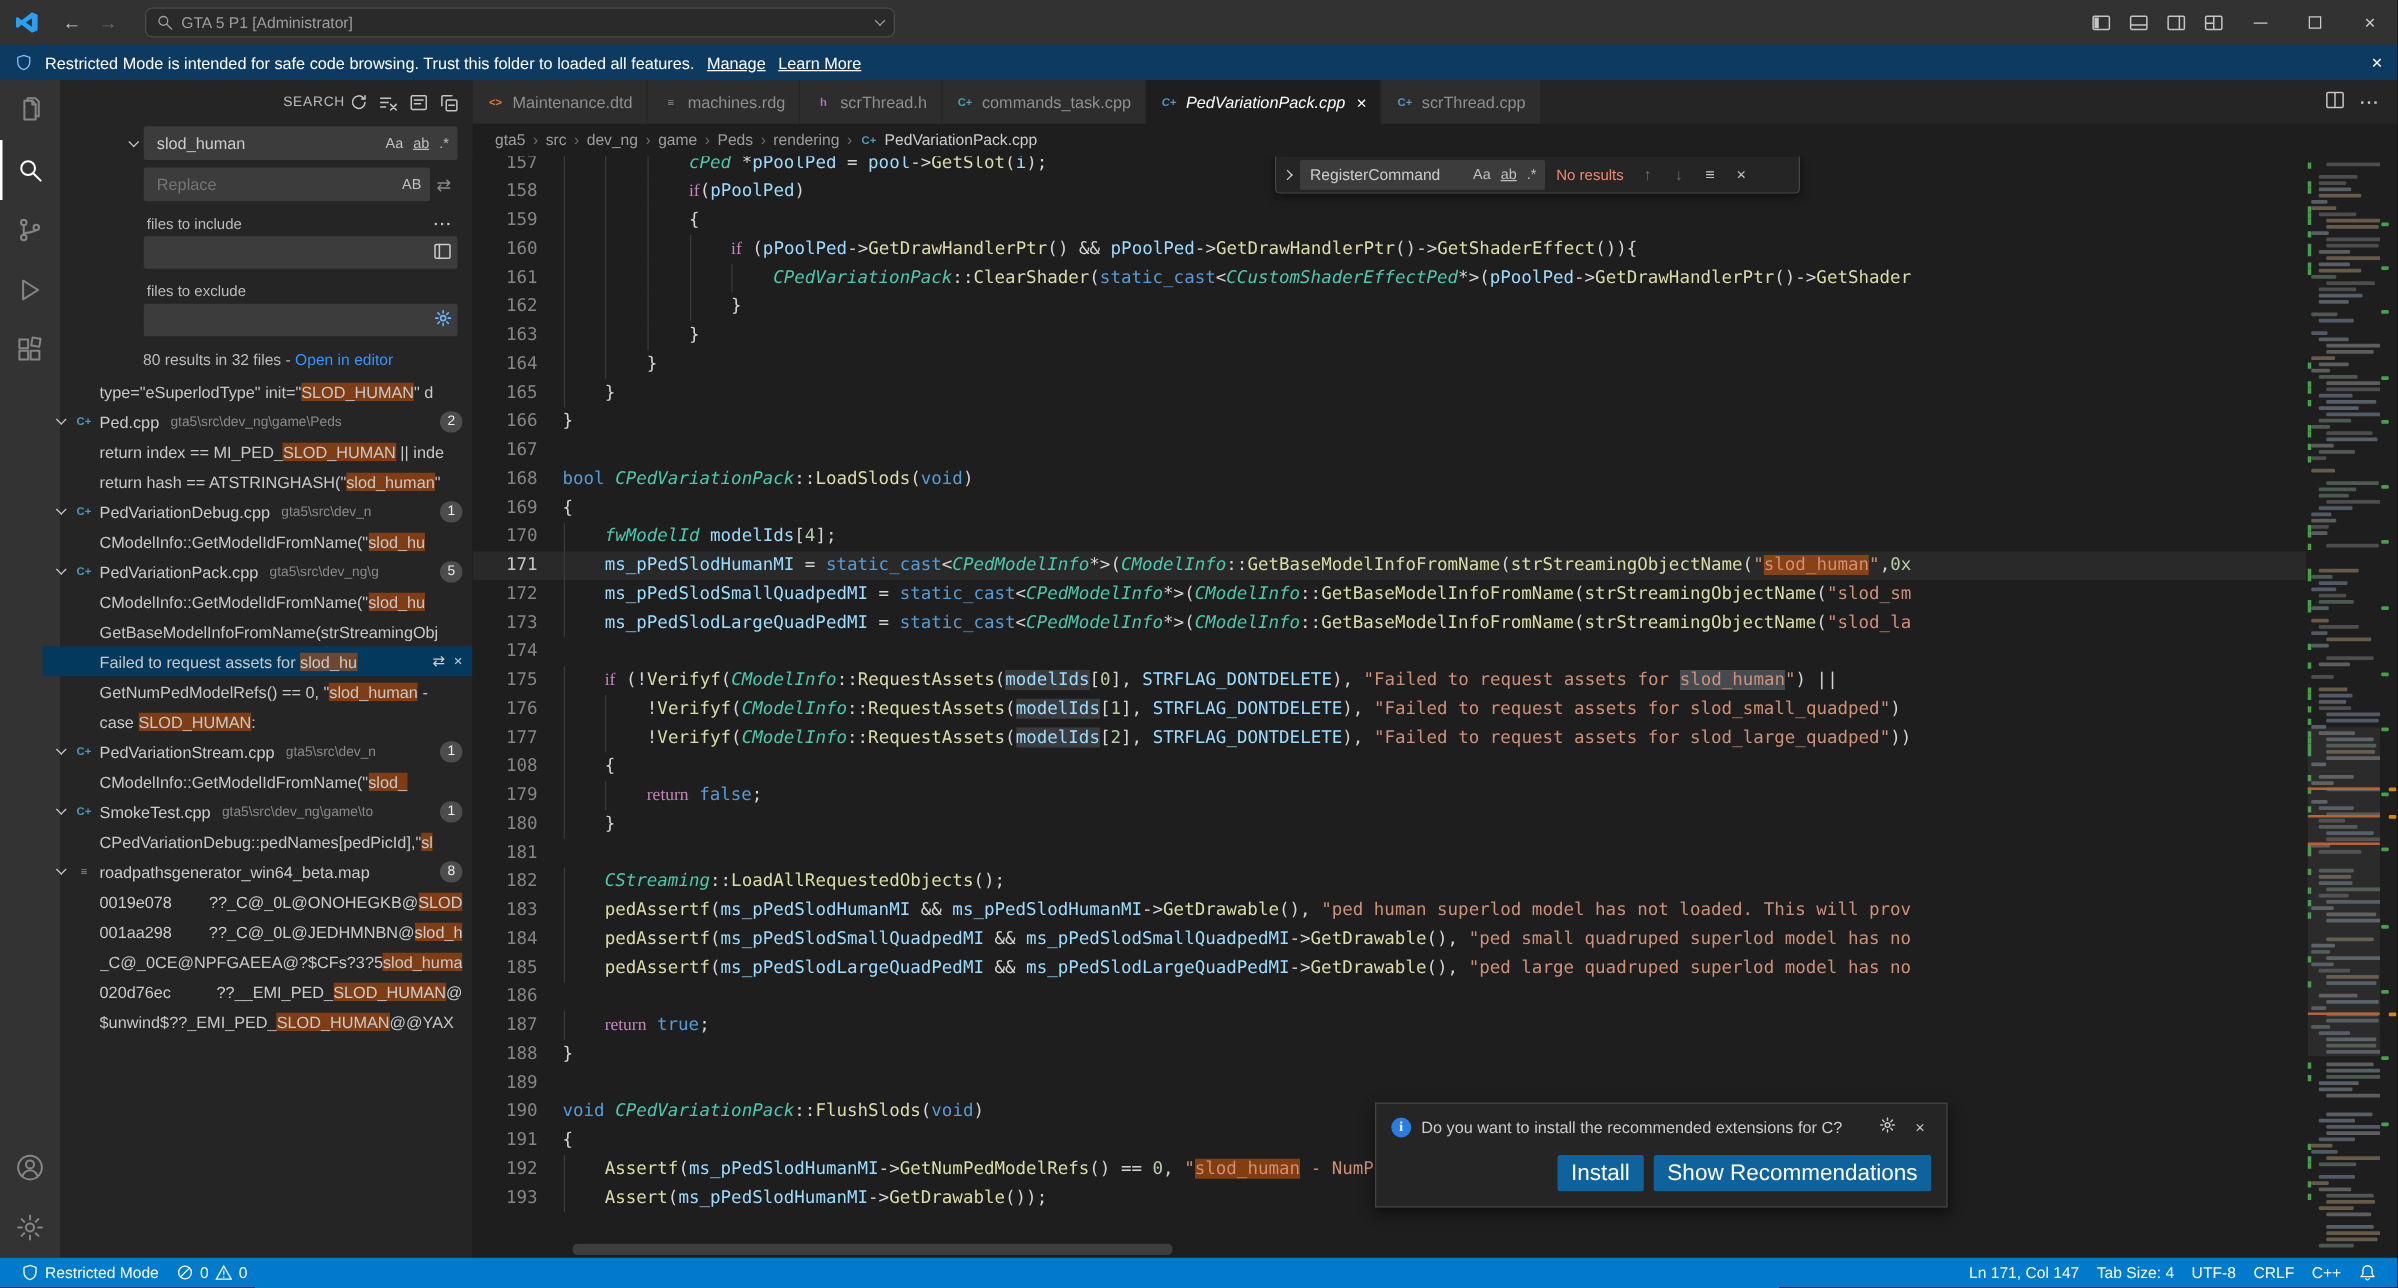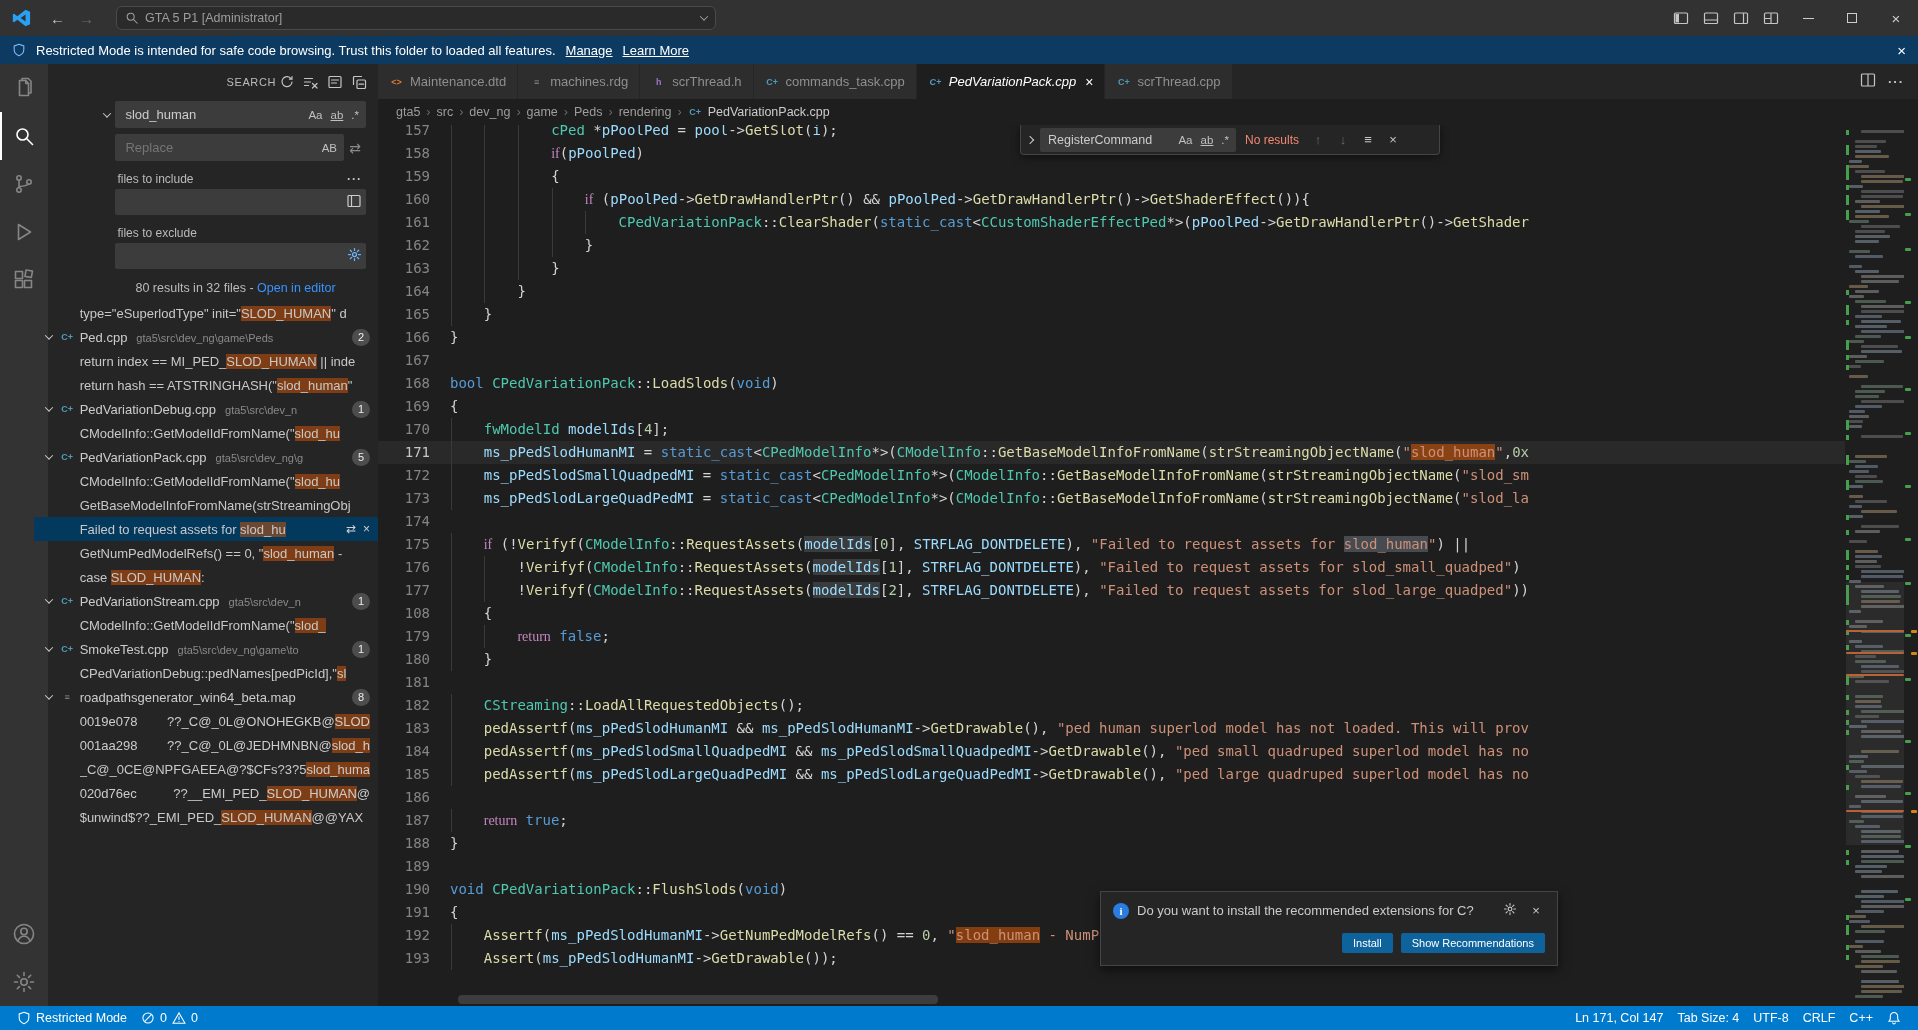--- a/index.html
+++ b/index.html
@@ -48,21 +48,21 @@
   .tgl{width:16px;height:27px;display:flex;align-items:center;justify-content:center;}
   .ibox{flex:1;background:#3c3c3c;height:27px;display:flex;align-items:center;padding:0 4px 0 8px;border-radius:2px;}
   .ibox input{flex:1;min-width:0;background:transparent;border:none;outline:none;color:#cccccc;font-family:"Liberation Sans",sans-serif;font-size:13px;}
   .opt{padding:0 3px;margin-left:2px;color:#c0c0c0;font-size:11.5px;border-radius:3px;}
   .opt.word{text-decoration:underline;}
   .rall{width:22px;height:27px;display:flex;align-items:center;justify-content:center;color:#8a8a8a;font-size:14px;}
   .flabel{margin:11px 4px 3px 18px;font-size:12px;color:#bbbbbb;display:flex;align-items:center;}
   .flabel .dots{margin-left:auto;color:#c5c5c5;letter-spacing:1px;font-weight:bold;}
   .ibox2{margin-left:16px;height:26px;}
   .gear-blue{color:#6cb6ff;}
-  .summary{margin:12px 0 6px 36px;font-size:12.5px;color:#bbbbbb;}
+  .summary{margin:12px 0 6px 15px;font-size:12.5px;color:#bbbbbb;}
   .summary a{color:var(--link_blue,#3794ff);text-decoration:none;}
 
   .tree{flex:1;overflow:hidden;font-size:13px;}
   .row{height:24px;display:flex;align-items:center;padding-right:8px;white-space:nowrap;}
   .row.file{padding-left:6px;gap:5px;}
   .row.match{padding-left:46px;}
   .row.sel{background:var(--selection_blue,#04395e);}
   .cv{display:inline-block;width:6px;height:6px;border-right:1.4px solid #cccccc;border-bottom:1.4px solid #cccccc;}
   .cv.down{transform:rotate(45deg) translate(-1px,-1px);}
   .cv.right{transform:rotate(-45deg);}
@@ -88,21 +88,21 @@
 
   .code-area{position:relative;flex:1;overflow:hidden;background:#1e1e1e;}
   .code-lines{position:absolute;top:-6px;left:0;right:73px;overflow:hidden;
               font-family:"DejaVu Sans Mono",monospace;font-size:14px;line-height:23px;}
   .line{display:flex;height:23px;}
   .line.cur{background:rgba(255,255,255,.05);}
   .ln{width:72px;flex:none;text-align:right;padding-right:20px;color:#858585;}
   .line.cur .ln{color:#c6c6c6;}
   .lc{position:relative;white-space:pre;color:#d4d4d4;}
   .guide{position:absolute;top:0;bottom:0;width:1px;background:#3a3a3a;}
-  .tk-kw{color:var(--kw,#569cd6);} .tk-ctrl{color:var(--ctrl,#c586c0);font-family:Liberation Serif, serif;} .tk-typ{color:var(--typ,#4ec9b0);}
+  .tk-kw{color:var(--kw,#569cd6);} .tk-ctrl{color:var(--ctrl,#c586c0);font-family:Liberation Serif, serif;} .tk-typ{color:var(--typ,#4ec9b0);font-style:italic;}
   .tk-fn{color:var(--fn,#dcdcaa);} .tk-vr{color:var(--vr,#9cdcfe);} .tk-str{color:var(--str,#ce9178);}
   .tk-num{color:var(--num,#b5cea8);} .tk-pun{color:#d4d4d4;}
   .hlo{background:rgba(234,92,0,.5);} .hlg{background:rgba(110,120,132,.5);} .hlw{background:rgba(90,95,100,.45);}
 
   .find{position:absolute;top:0;left:642px;width:420px;height:30px;background:#252526;border:1px solid #454545;border-top:none;
         border-radius:0 0 4px 4px;display:flex;align-items:center;padding:0 6px 0 4px;gap:5px;z-index:20;box-shadow:0 2px 8px rgba(0,0,0,.5);}
   .find .fin{width:196px;height:24px;background:#3c3c3c;display:flex;align-items:center;padding:0 4px 0 6px;border-radius:2px;}
   .find .fin input{flex:1;min-width:0;background:transparent;border:none;outline:none;color:#cccccc;font-size:12.5px;font-family:"Liberation Sans",sans-serif;}
   .find .status{color:var(--error_red,#f48771);font-size:12px;margin:0 4px;white-space:nowrap;}
   .find .fico{width:20px;height:20px;display:flex;align-items:center;justify-content:center;color:#c5c5c5;font-size:13px;}
@@ -117,21 +117,21 @@
   .hscroll{position:absolute;left:80px;bottom:2px;width:480px;height:9px;background:rgba(121,121,121,.35);border-radius:4px;}
 
   .toast{position:absolute;right:360px;bottom:40px;width:458px;background:#252526;border:1px solid #454545;z-index:30;
          box-shadow:0 4px 10px rgba(0,0,0,.55);padding:10px 12px 12px;}
   .toast .trow{display:flex;align-items:center;gap:8px;}
   .info-badge{width:16px;height:16px;border-radius:50%;background:#2a7ce0;color:#fff;font-size:11px;font-weight:bold;
               display:flex;align-items:center;justify-content:center;flex:none;font-family:"Liberation Serif",serif;}
   .toast .msg{flex:1;color:#cccccc;}
   .toast .tico{color:#c5c5c5;width:18px;text-align:center;}
   .toast .btns{display:flex;justify-content:flex-end;gap:8px;margin-top:14px;}
-  .btn{background:var(--accent_blue,#0e639c);color:#ffffff;font-size:11px;padding:4px 11px;border:none;border-radius:2px;font-family:"Liberation Sans",sans-serif;}
+  .btn{background:var(--accent_blue,#0e639c);color:#ffffff;font-size:18px;padding:4px 11px;border:none;border-radius:2px;font-family:"Liberation Sans",sans-serif;}
 
   
   .statusbar{height:24px;background:var(--statusbar_blue,#007acc);display:flex;align-items:center;color:#ffffff;font-size:12.5px;
              padding:0 10px;}
   .st-item{display:flex;align-items:center;gap:5px;padding:0 7px;height:100%;}
   .st-right{margin-left:auto;display:flex;align-items:center;}
 </style>
 </head>
 <body>
 

